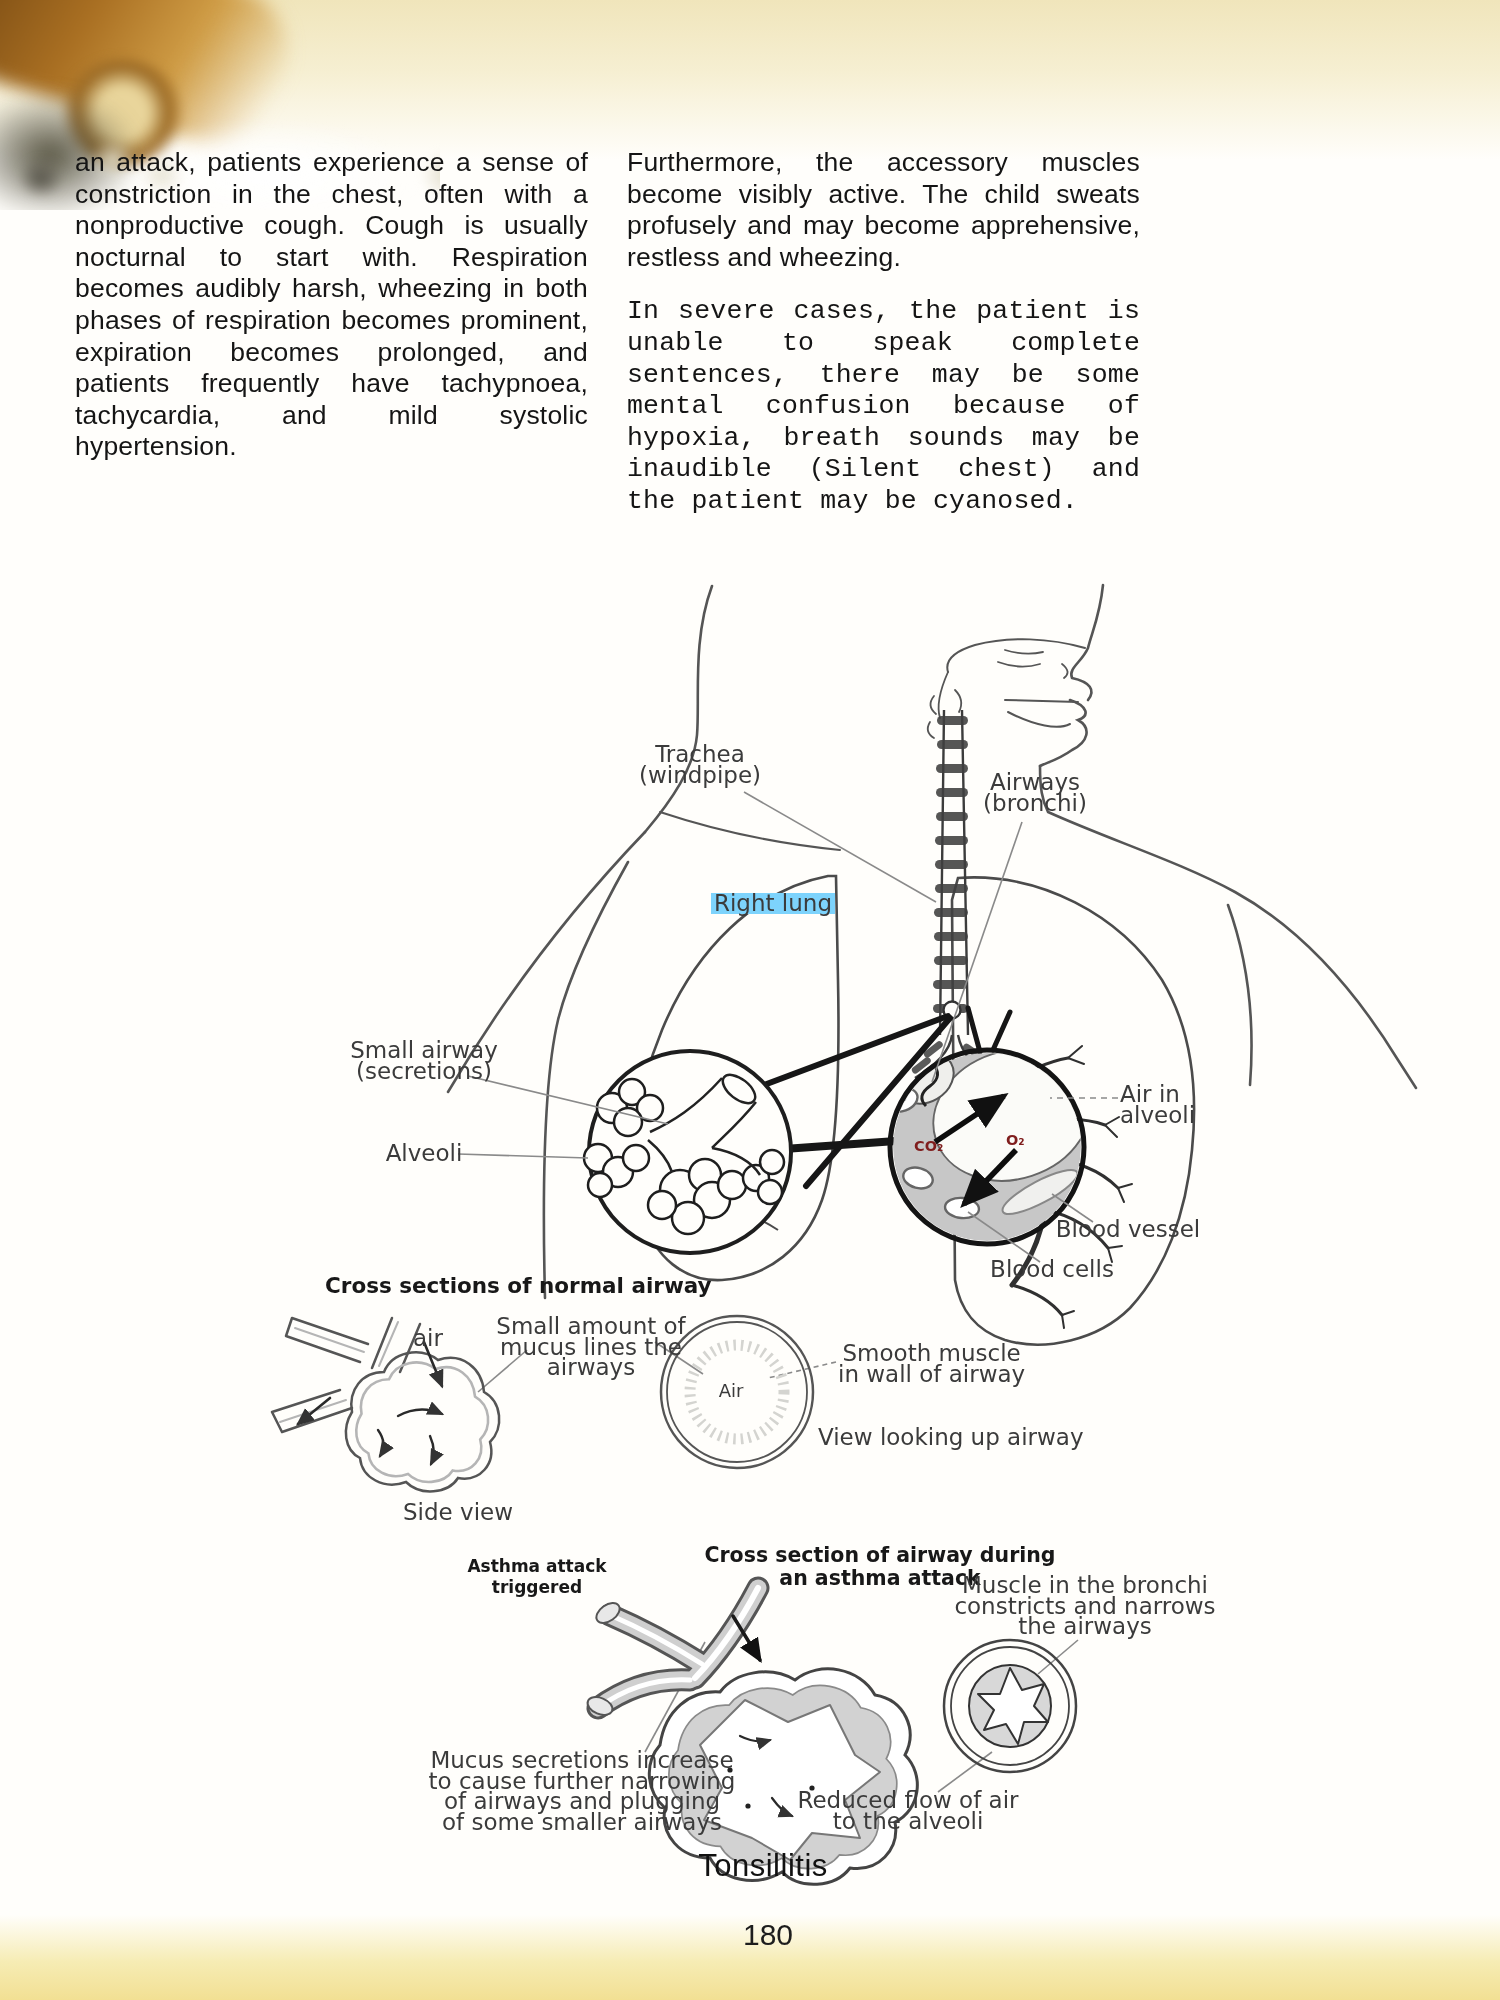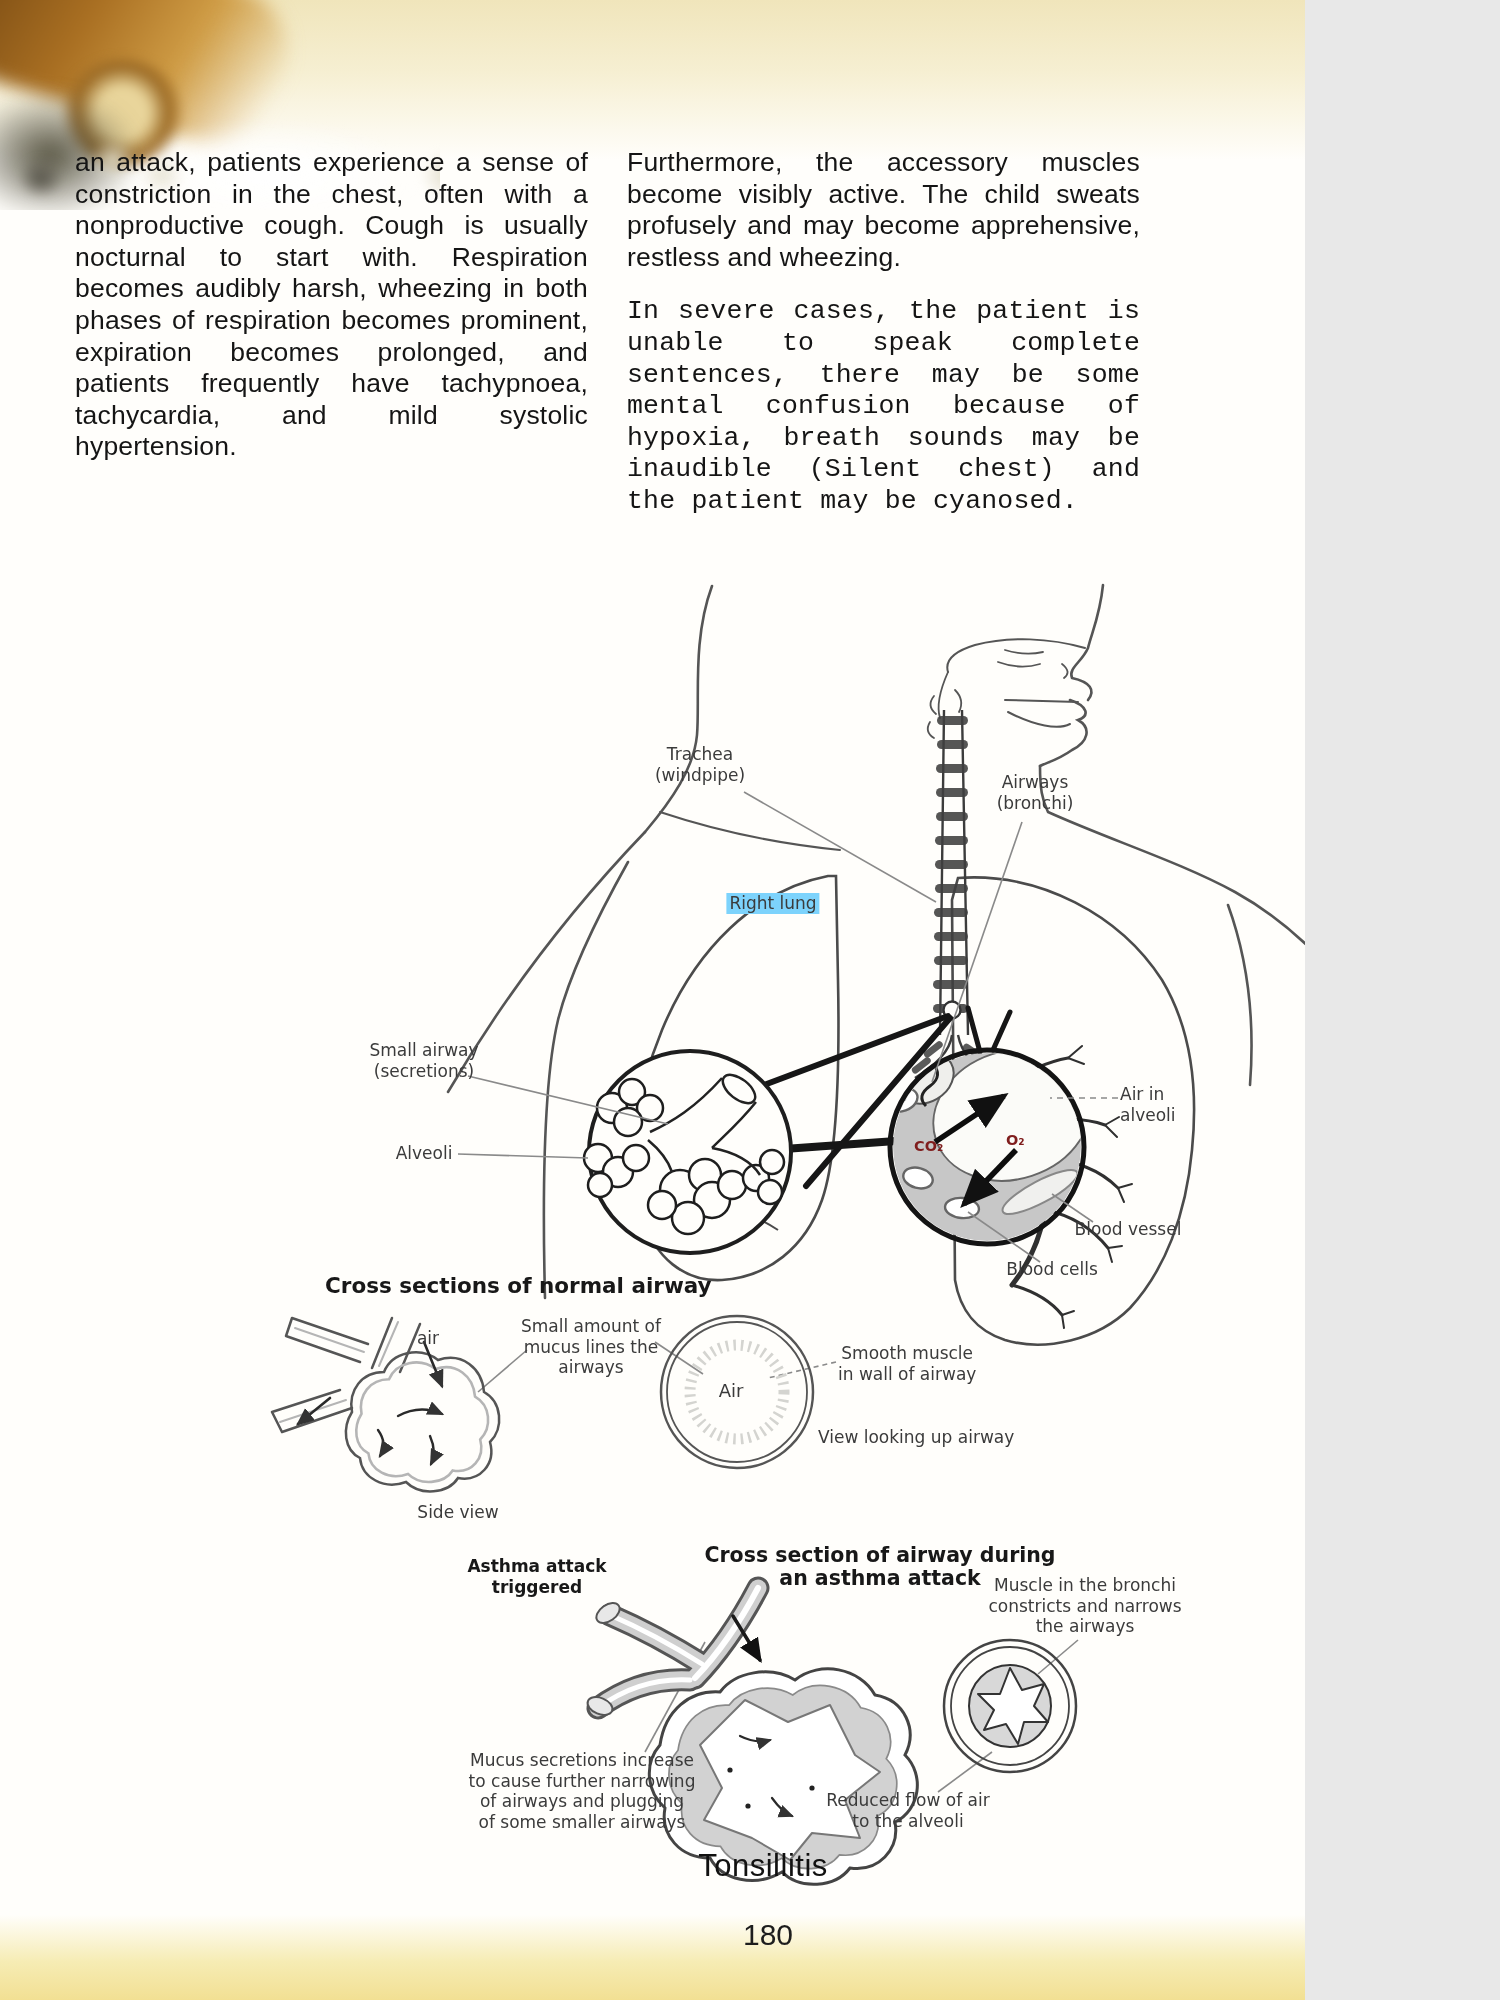--- a/index.html
+++ b/index.html
@@ -1,16 +1,16 @@
 <!DOCTYPE html>
 <html><head>
 <meta charset="utf-8">
 <style>
   html,body{margin:0;padding:0;background:#e8e8e8;}
-  .page{position:relative;width:1305px;height:2000px;background:#fffefb;overflow:hidden;
+  .page{position:relative;width:1500px;height:2000px;background:#fffefb;overflow:hidden;
         font-family:"Liberation Sans",sans-serif;color:#161616;}
   
   .band-top{position:absolute;left:0;top:0;width:1500px;height:160px;
     background:linear-gradient(180deg,#f0e5bb 0%,#f6efd2 45%,rgba(255,255,255,0) 100%);}
   .band-bottom{position:absolute;left:0;bottom:0;width:1500px;height:85px;
     background:linear-gradient(180deg,rgba(247,238,193,0) 0%,#f6ecb4 55%,#f2e093 100%);}
   
   .photo{position:absolute;left:0;top:0;width:440px;height:210px;overflow:hidden;}
   .photo div{position:absolute;}
   .bottle{left:-50px;top:-45px;width:340px;height:160px;border-radius:70px;
@@ -27,21 +27,21 @@
   .haze{left:120px;top:120px;width:300px;height:110px;
     background:radial-gradient(closest-side,#ffffff,rgba(255,255,255,0));filter:blur(6px);}
   
   .col{position:absolute;top:147px;width:513px;font-size:26.5px;line-height:31.6px;
        text-align:justify;letter-spacing:0.2px;color:#151515;}
   .col p{margin:0;}
   .col p + p{margin-top:23px;font-family:Liberation Mono, monospace;}
   .col-left{left:75px;}
   .col-right{left:627px;}
   
-  .lbl{position:absolute;font-family:"DejaVu Sans",sans-serif;font-size:17px;line-height:20.5px;
+  .lbl{position:absolute;font-family:"DejaVu Sans",sans-serif;font-size:23px;line-height:20.5px;
        color:#3b3b3b;white-space:pre-line;text-align:center;transform:translateX(-50%);}
   .lbl.left-align{text-align:left;transform:none;}
   .lbl.bold{font-weight:bold;color:#181818;}
   .lbl.bg{background:#7dd3fc;padding:0 3px;}
   .gas{position:absolute;font-family:"DejaVu Sans",sans-serif;font-weight:bold;font-size:14.5px;color:#7f1d1d;}
   .caption{position:absolute;font-family:"Liberation Sans",sans-serif;font-weight:normal;font-size:31px;
            letter-spacing:0.5px;color:#111;transform:translateX(-50%);}
   .pagenum{position:absolute;font-size:30px;color:#1d1d1d;transform:translateX(-50%);}
   svg{position:absolute;left:0;top:470px;}
 </style>

